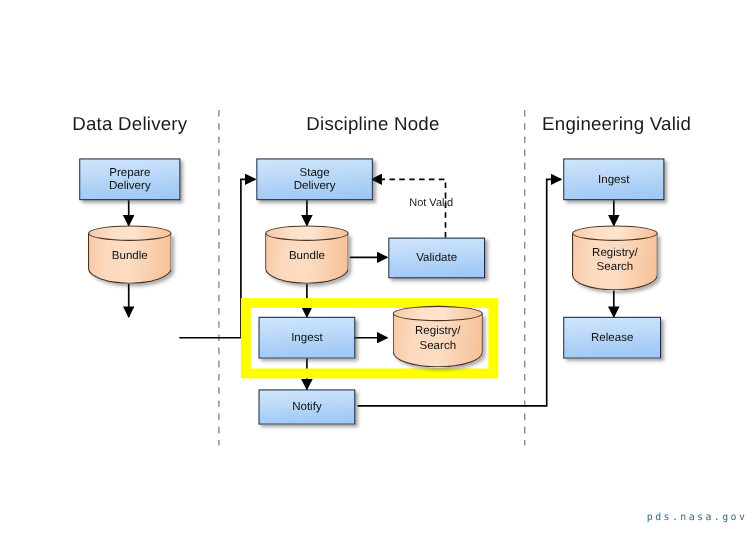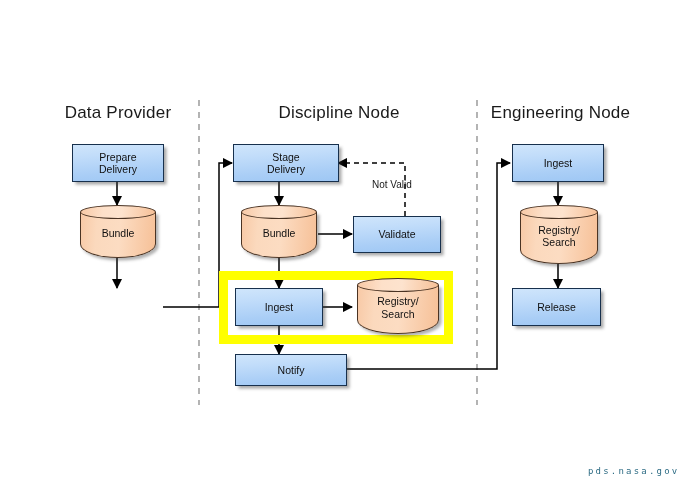--- a/index.html
+++ b/index.html
@@ -153,23 +153,23 @@
     <line x1="279" y1="258" x2="279" y2="288" stroke="#000" stroke-width="1.5" marker-end="url(#arrow)"></line>
     <line x1="318" y1="307" x2="352" y2="307" stroke="#000" stroke-width="1.5" marker-end="url(#arrow)"></line>
     <line x1="279" y1="326" x2="279" y2="354" stroke="#000" stroke-width="1.5" marker-end="url(#arrow)"></line>
 
     <path d="M 325 369 L 497 369 L 497 163 L 510 163" fill="none" stroke="#000" stroke-width="1.5" marker-end="url(#arrow)"></path>
 
     <line x1="558" y1="182" x2="558" y2="205" stroke="#000" stroke-width="1.5" marker-end="url(#arrow)"></line>
     <line x1="558" y1="264" x2="558" y2="288" stroke="#000" stroke-width="1.5" marker-end="url(#arrow)"></line>
   </svg>
 
-  <div class="lane-title" style="left:28px; top:103px; width:180px;">Data Provider</div>
+  <div class="lane-title" style="left:28px; top:103px; width:180px;">Data Delivery</div>
   <div class="lane-title" style="left:249px; top:103px; width:180px;">Discipline Node</div>
-  <div class="lane-title" style="left:468px; top:103px; width:185px;">Engineering Node</div>
+  <div class="lane-title" style="left:468px; top:103px; width:185px;">Engineering Valid</div>
 
   <div class="highlight-box" style="left:219px; top:271px; width:234px; height:73px;"></div>
 
   <div class="node-box" style="left:72px; top:144px; width:92px; height:38px;">
     <span class="node-label" style="white-space:pre-line;">Prepare
 Delivery</span>
   </div>
 
   <div class="cyl" style="left:80px; top:205px; width:76px; height:53px;">
     <div class="cyl-body"></div>
@@ -199,21 +199,21 @@
     <span class="node-label" style="white-space:pre-line;">Ingest</span>
   </div>
 
   <div class="cyl" style="left:357px; top:278px; width:82px; height:56px;">
     <div class="cyl-body"></div>
     <div class="cyl-top"></div>
     <div class="cyl-label" style="white-space:pre-line;">Registry/
 Search</div>
   </div>
 
-  <div class="node-box" style="left:235px; top:354px; width:112px; height:32px;">
+  <div class="node-box" style="left:235px; top:354px; width:88px; height:32px;">
     <span class="node-label" style="white-space:pre-line;">Notify</span>
   </div>
 
   <div class="node-box" style="left:512px; top:144px; width:92px; height:38px;">
     <span class="node-label" style="white-space:pre-line;">Ingest</span>
   </div>
 
   <div class="cyl" style="left:520px; top:205px; width:78px; height:59px;">
     <div class="cyl-body"></div>
     <div class="cyl-top"></div>

